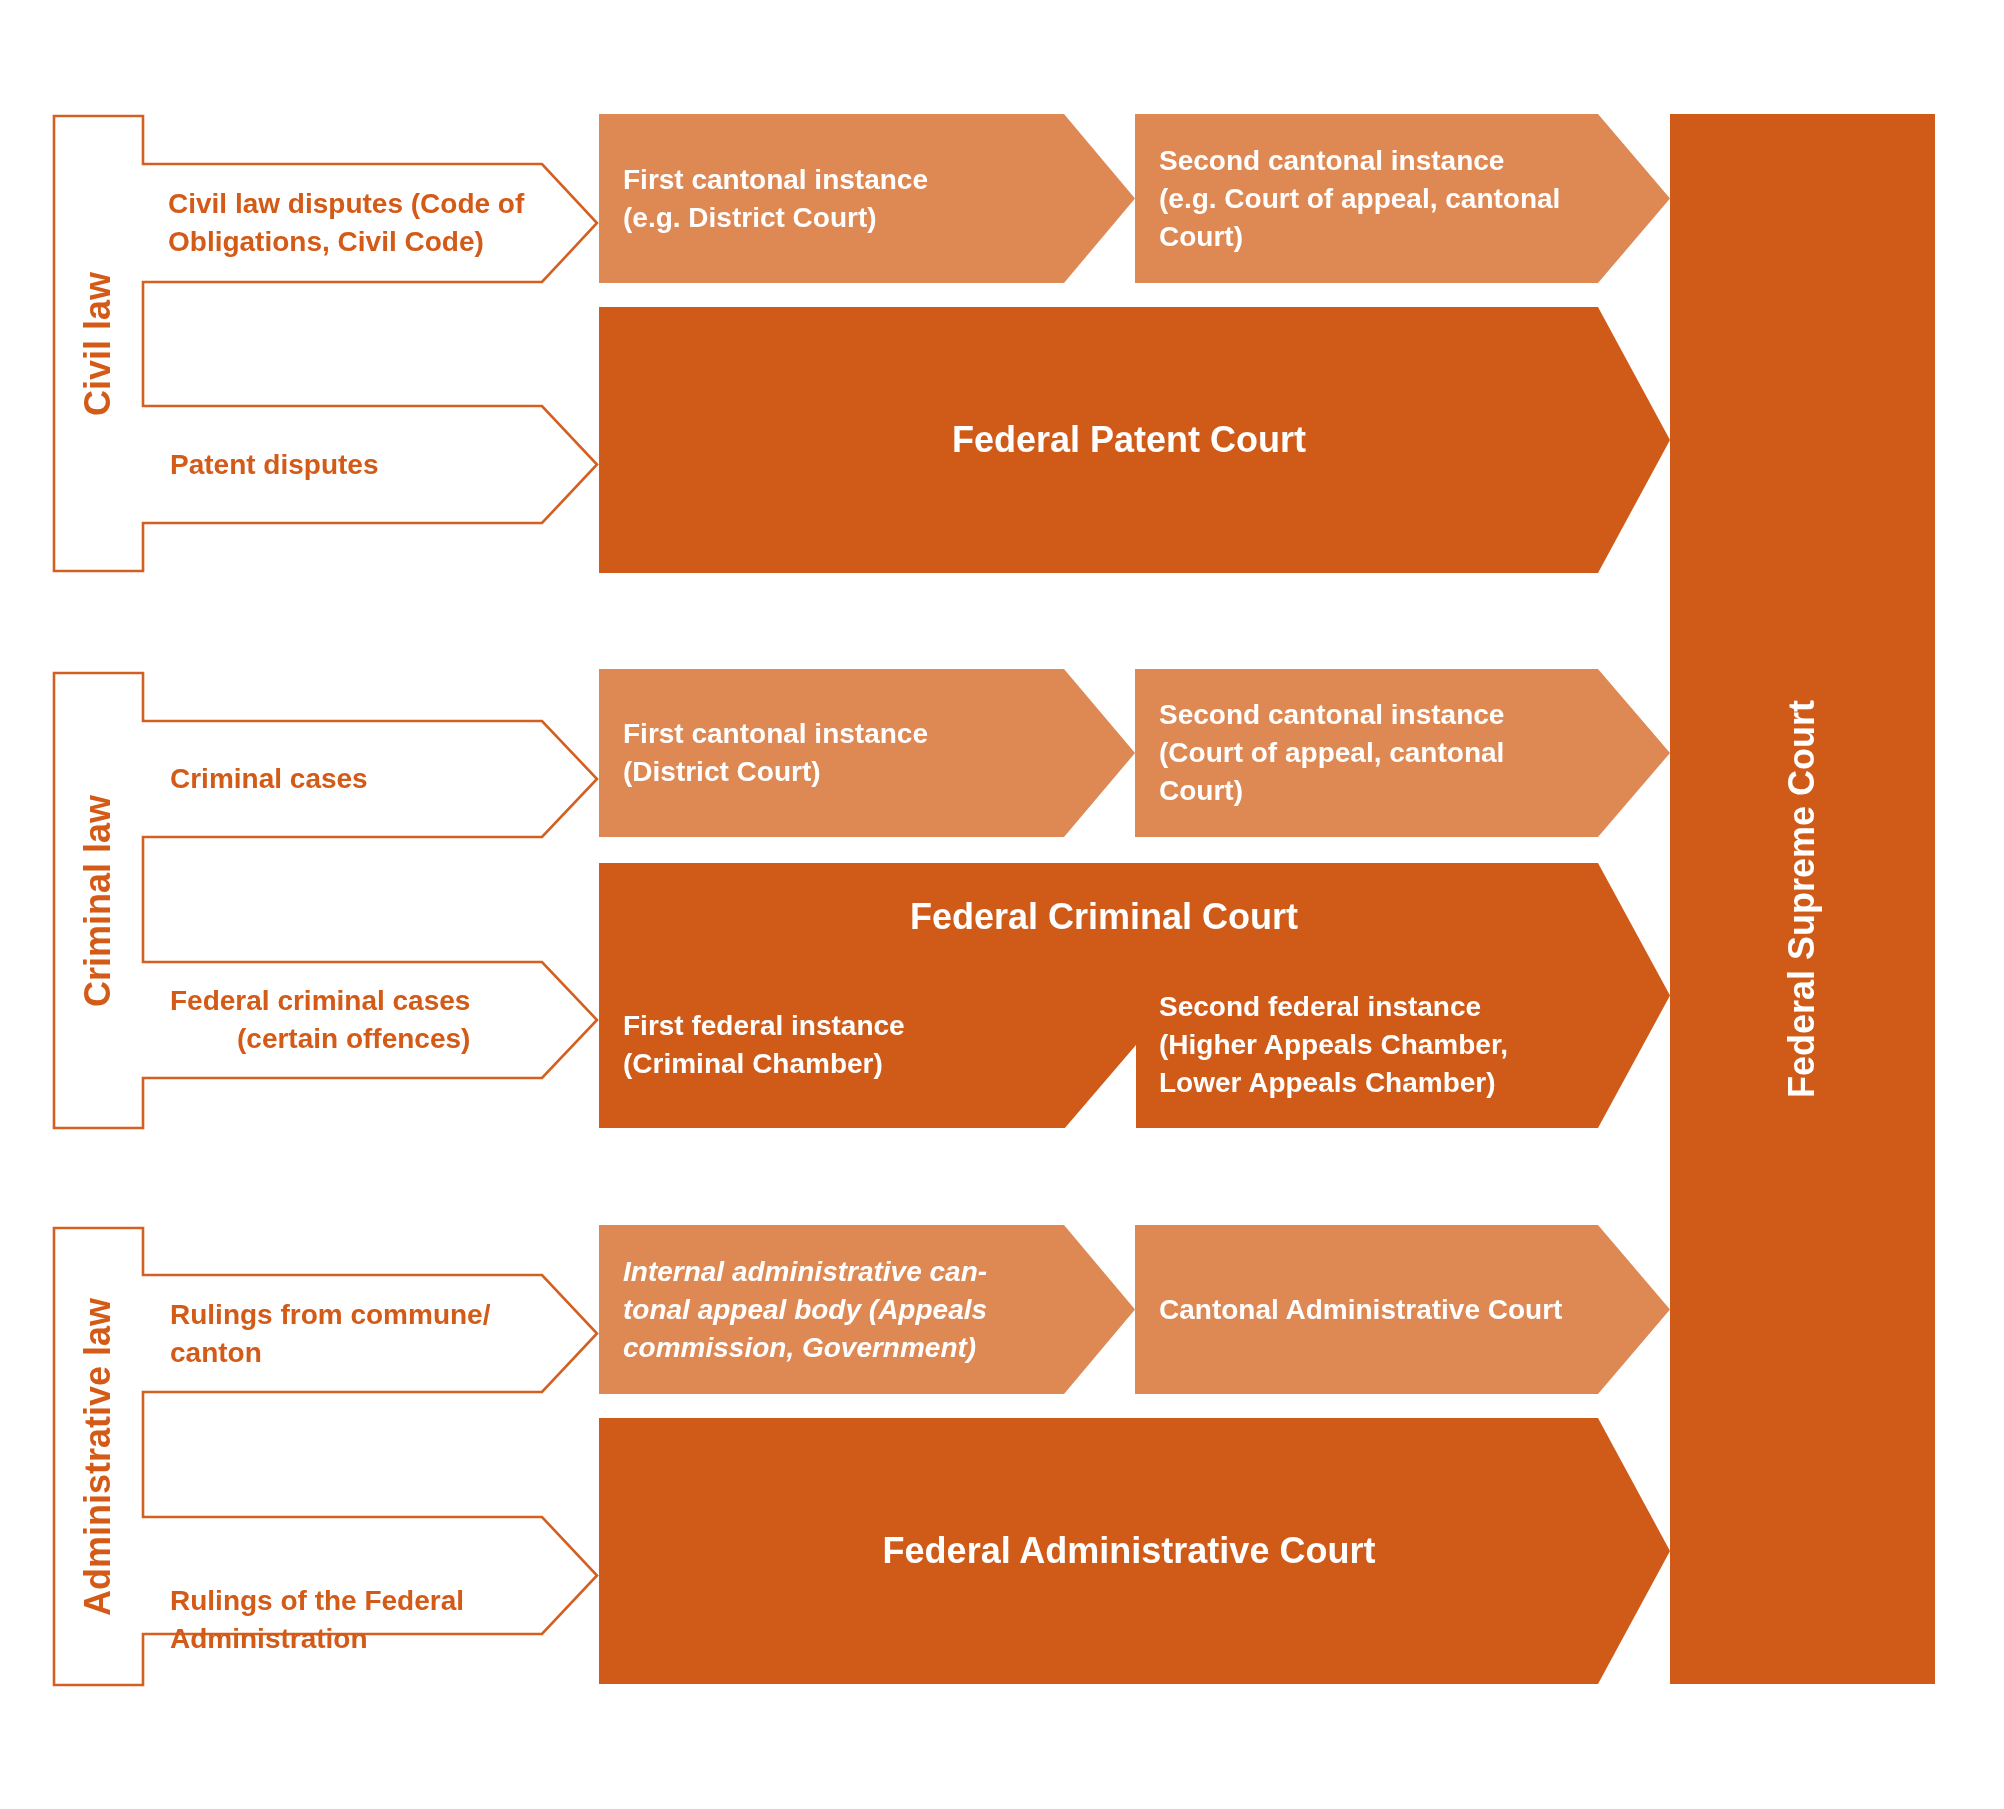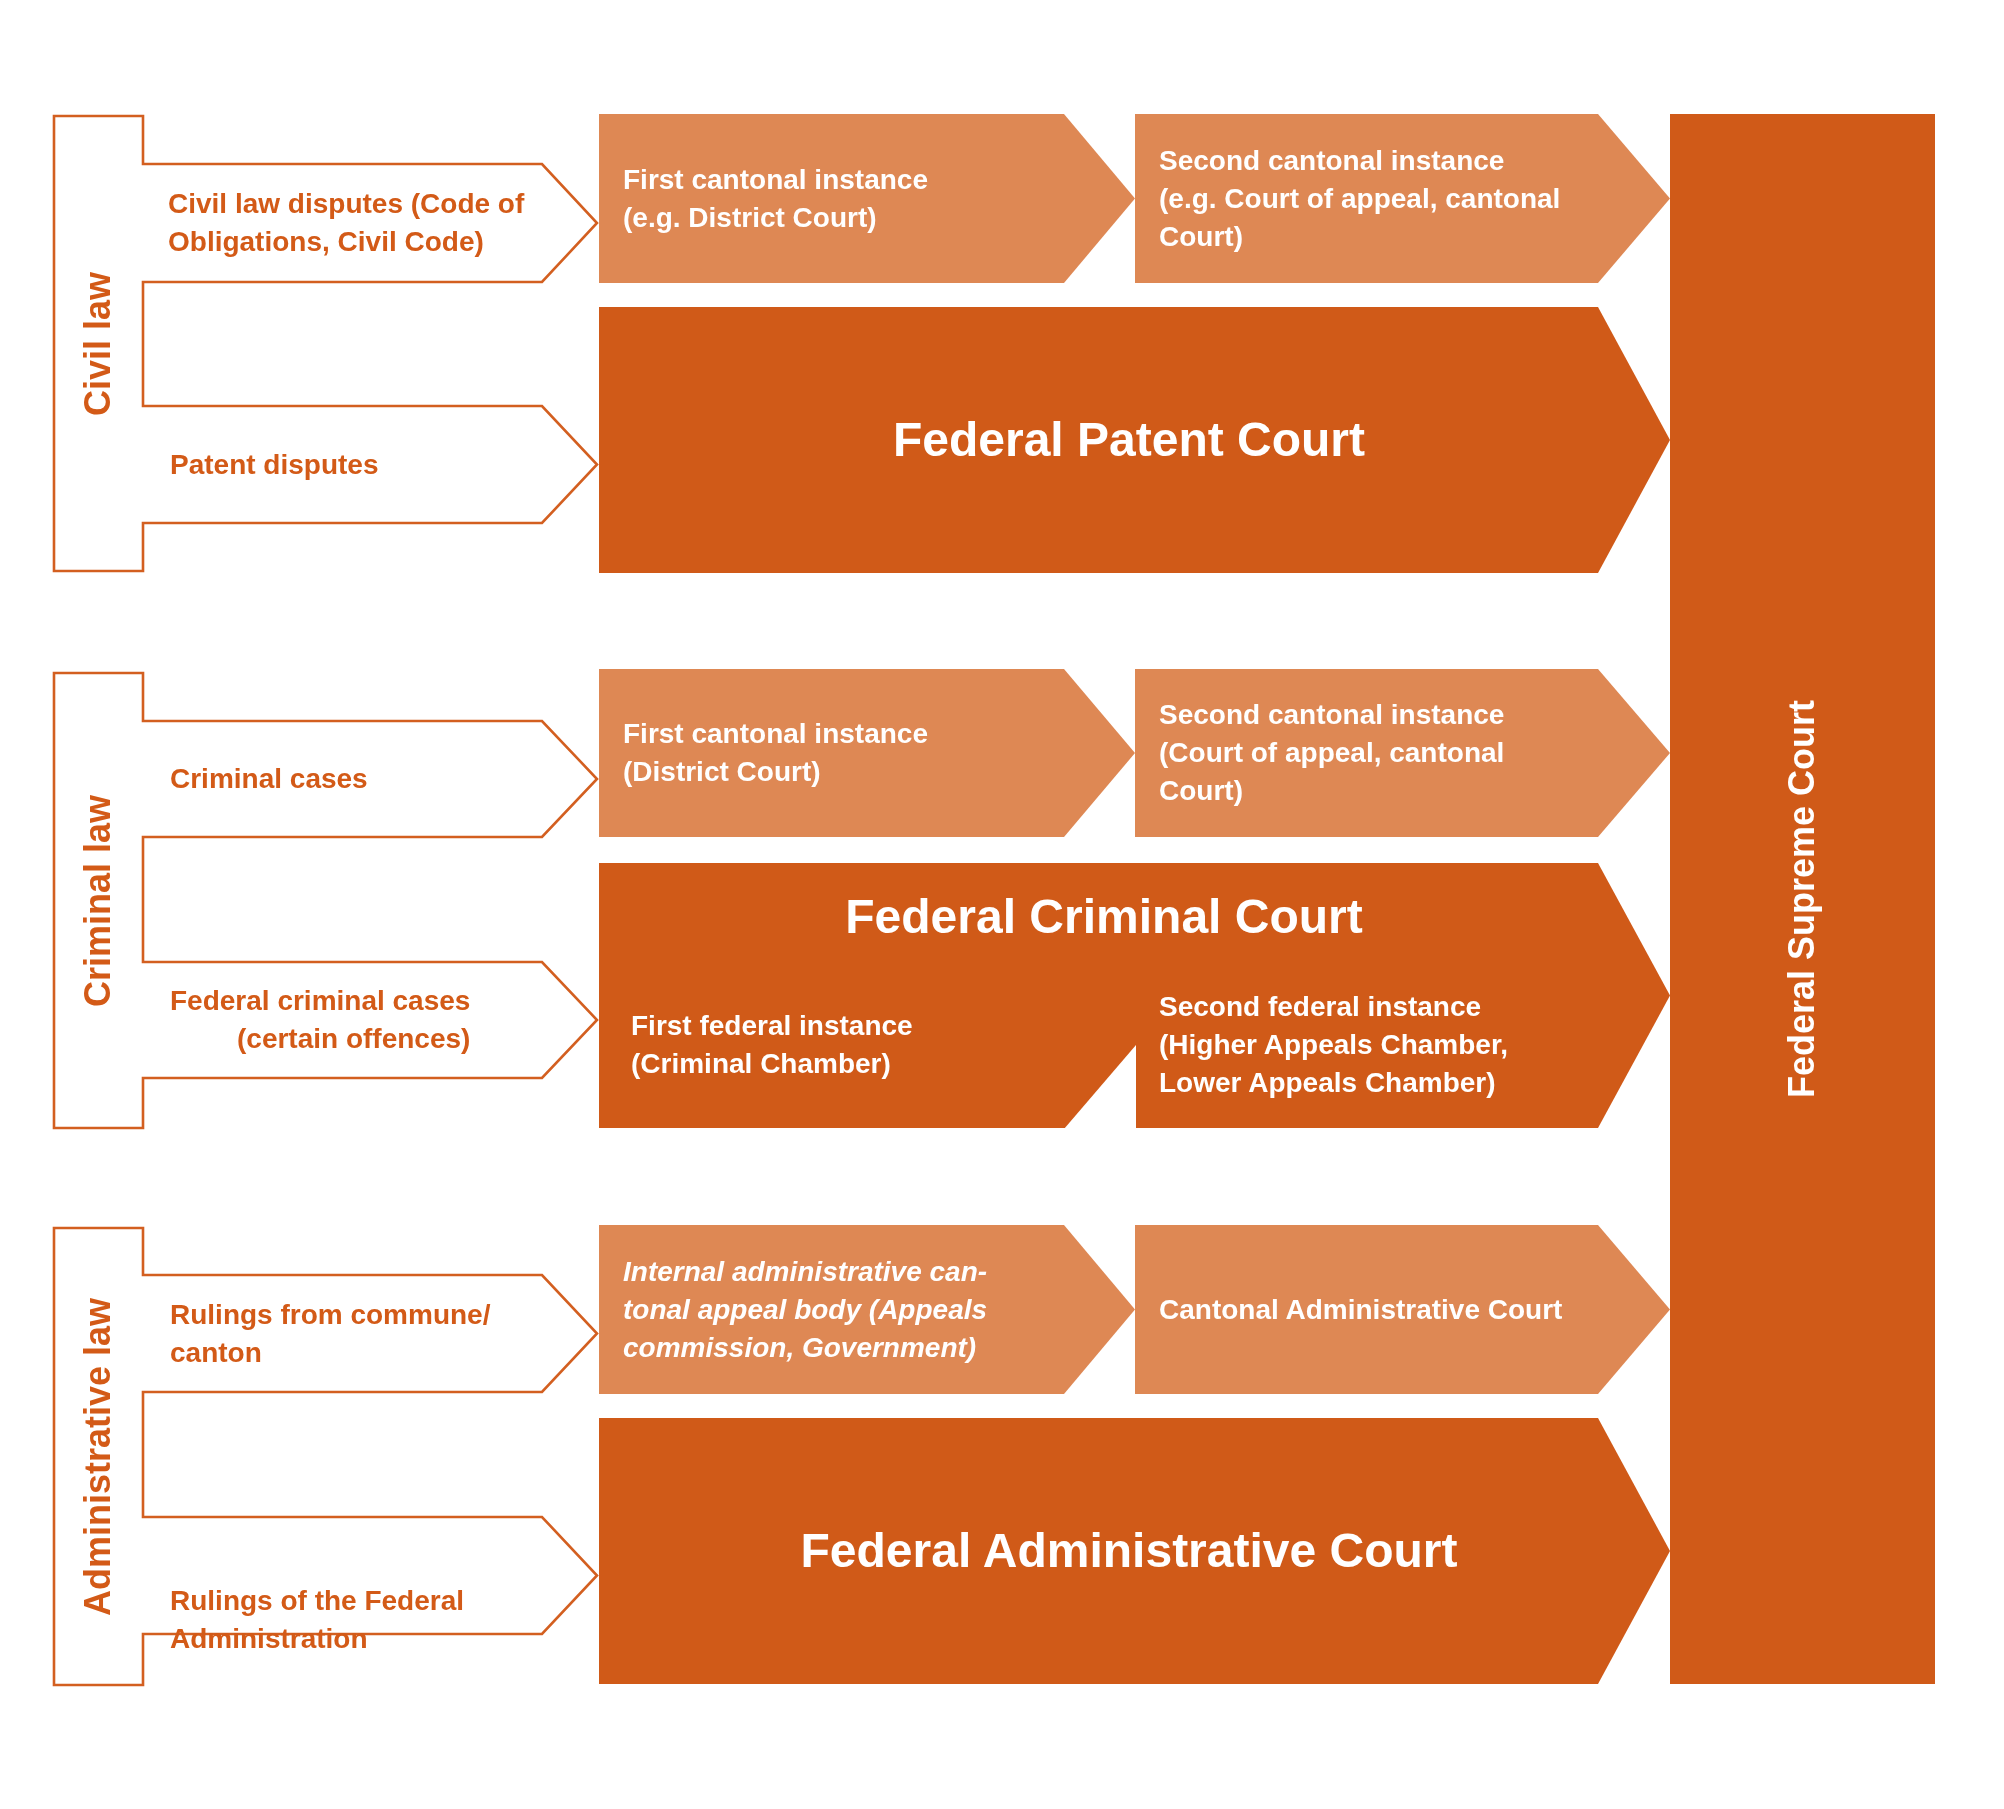--- a/index.html
+++ b/index.html
@@ -5,21 +5,21 @@
   html, body { margin: 0; padding: 0; background: #ffffff; }
   body { width: 2004px; height: 1809px; position: relative; overflow: hidden; font-family: "Liberation Sans", sans-serif; }
   #diagram { position: absolute; left: 0; top: 0; }
   .outline { fill: #ffffff; stroke: #D35F20; stroke-width: 2.6; stroke-linejoin: miter; }
   .light { fill: #DE8854; }
   .dark { fill: #D05A18; }
   .notch { fill: #ffffff; }
   .lbl { position: absolute; font-family: "Liberation Sans", sans-serif; font-weight: bold; font-size: 28px; line-height: 38px; white-space: pre-line; }
   .lbl.orange { color: #D35A17; }
   .lbl.white { color: #ffffff; }
-  .lbl.big { font-size: 48px; line-height: 44px; }
+  .lbl.big { font-size: 36px; line-height: 44px; }
   .vbox { position: absolute; display: flex; align-items: center; }
   .vbox.center { justify-content: center; text-align: center; }
   .rot { position: absolute; display: flex; align-items: center; justify-content: center; }
   .rot span { display: block; transform: rotate(-90deg); white-space: nowrap; font-family: "Liberation Sans", sans-serif; font-weight: bold; font-size: 36px; }
 </style>
 </head>
 <body>
 
 <svg id="diagram" width="2004" height="1809" viewBox="0 0 2004 1809">
 
@@ -95,21 +95,21 @@
 </div>
 <div class="vbox" style="left:1159px; top:669px; width:440px; height:168px;">
   <div class="lbl white" style="position:static;">Second cantonal instance
 (Court of appeal, cantonal
 Court)</div>
 </div>
 <div class="vbox center" style="left:599px; top:890px; width:1010px; height:54px;">
   <div class="lbl white big" style="position:static;">Federal Criminal Court</div>
 </div>
 <div class="vbox" style="left:623px; top:985px; width:440px; height:120px;">
-  <div class="lbl white" style="position:static;margin-left:8px;">First federal instance
+  <div class="lbl white" style="position:static;">First federal instance
 (Criminal Chamber)</div>
 </div>
 <div class="vbox" style="left:1159px; top:985px; width:440px; height:120px;">
   <div class="lbl white" style="position:static;">Second federal instance
 (Higher Appeals Chamber,
 Lower Appeals Chamber)</div>
 </div>
 
 <div class="vbox" style="left:623px; top:1225px; width:450px; height:169px;font-style:italic;">
   <div class="lbl white" style="position:static;">Internal administrative can-

